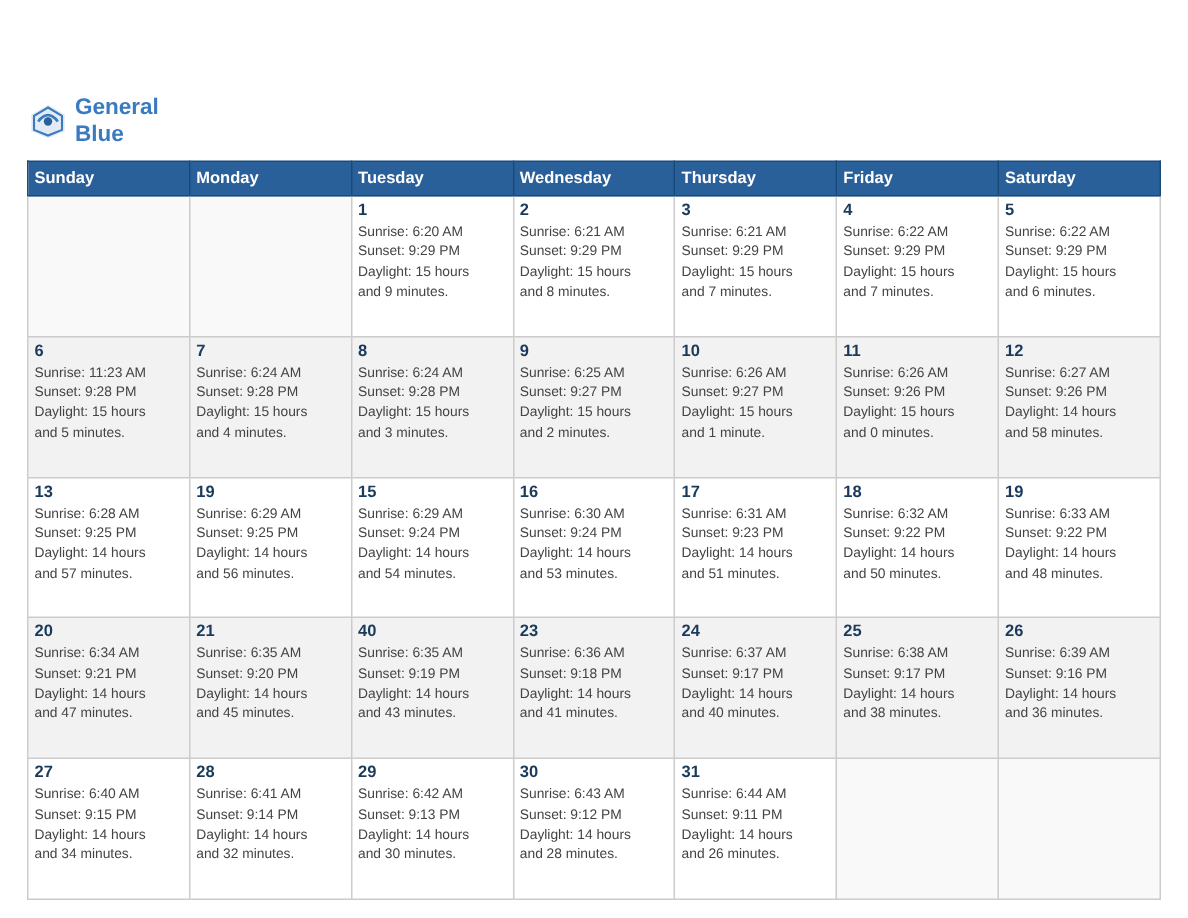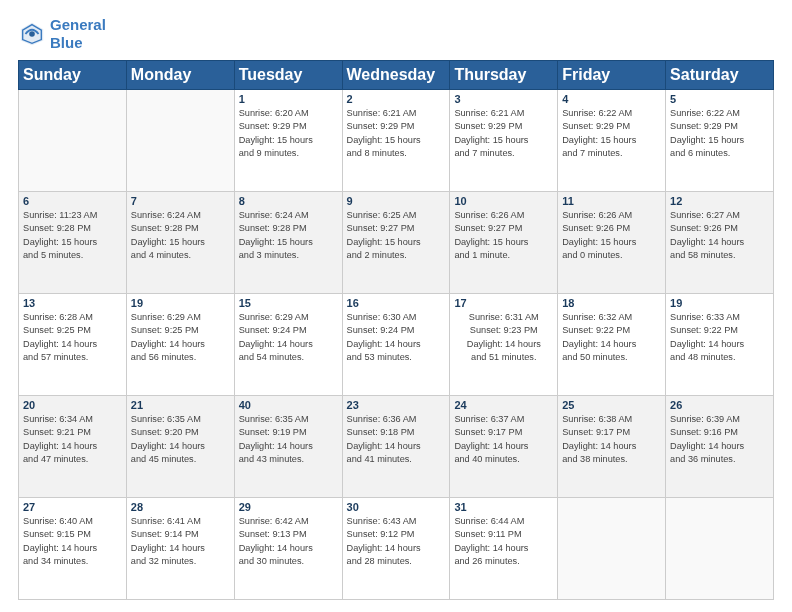--- a/index.html
+++ b/index.html
@@ -15,20 +15,21 @@
       height: 612px;
       padding: 16px 18px 12px 18px;
       display: flex;
       flex-direction: column;
     }
     .header {
       display: flex;
       justify-content: space-between;
       align-items: flex-start;
       margin-bottom: 8px;
+      margin-top: 47px;
     }
     .logo {
       display: flex;
       align-items: center;
       gap: 4px;
     }
     .logo-text {
       font-size: 15px;
       color: #1a3a5c;
       font-weight: bold;
@@ -58,21 +59,21 @@
     .calendar {
       flex: 1;
       border: 1px solid #ccc;
       border-collapse: collapse;
       width: 100%;
       table-layout: fixed;
     }
     .calendar th {
       background: #2a6099;
       color: #fff;
-      font-size: 16px;
+      font-size: 11px;
       font-weight: bold;
       padding: 5px 4px;
       text-align: left;
       border: 1px solid #1a4a7a;
     }
     .calendar td {
       border: 1px solid #ccc;
       vertical-align: top;
       padding: 3px 4px;
       font-size: 9.5px;
@@ -254,21 +255,21 @@
           </td>
           <td>
             <div class="day-num">16</div>
             <div class="day-info" style="white-space: pre-line;">Sunrise: 6:30 AM
 Sunset: 9:24 PM
 Daylight: 14 hours
 and 53 minutes.</div>
           </td>
           <td>
             <div class="day-num">17</div>
-            <div class="day-info" style="white-space: pre-line; text-align: center;">Sunrise: 6:31 AM
+            <div class="day-info" style="white-space: pre-line;">Sunrise: 6:31 AM
 Sunset: 9:23 PM
 Daylight: 14 hours
 and 51 minutes.</div>
           </td>
           <td>
             <div class="day-num">18</div>
             <div class="day-info" style="white-space: pre-line;">Sunrise: 6:32 AM
 Sunset: 9:22 PM
 Daylight: 14 hours
 and 50 minutes.</div>

